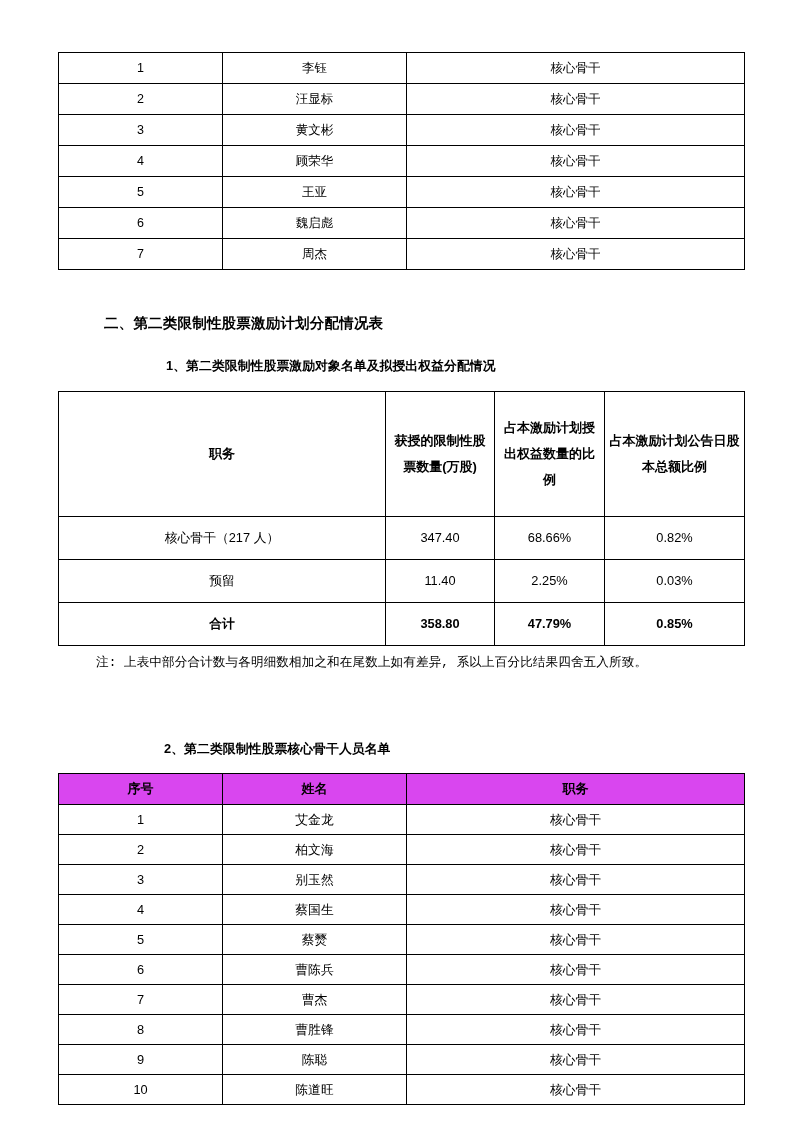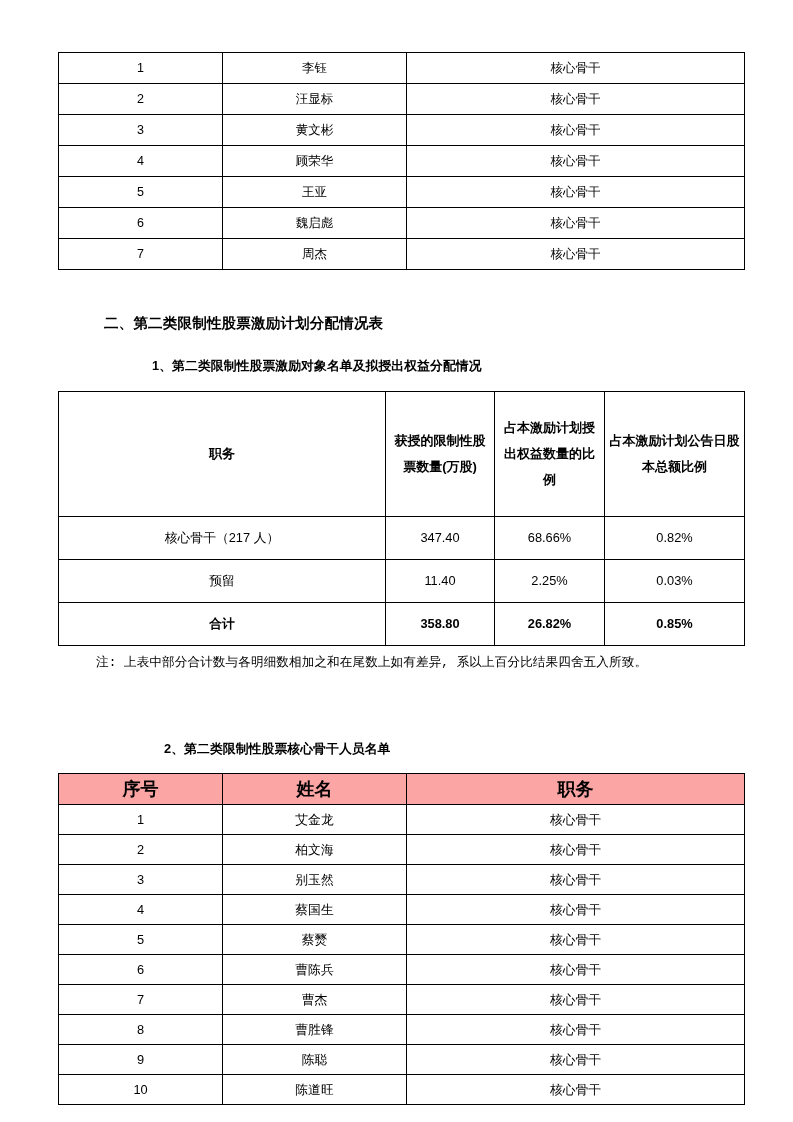--- a/index.html
+++ b/index.html
@@ -55,21 +55,21 @@
   .heading-1 {
     position: absolute;
     left: 104px;
     top: 314px;
     font-size: 14.5px;
     font-weight: bold;
     letter-spacing: .2px;
   }
   .heading-2 {
     position: absolute;
-    left: 152px;
+    left: 166px;
     top: 358px;
     font-size: 12.8px;
     font-weight: bold;
     letter-spacing: .1px;
   }
   .heading-3 {
     position: absolute;
     left: 164px;
     top: 741px;
     font-size: 12.8px;
@@ -114,23 +114,23 @@
 
   
   #table-three {
     position: absolute;
     left: 58px;
     top: 773px;
     width: 686px;
   }
   #table-three thead td {
     height: 30px;
-    background: #fca5a5;
-    font-weight: bold;
-    font-size: 18px;
+    background: #d946ef;
+    font-weight: bold;
+    font-size: 13px;
   }
   #table-three tbody td {
     height: 29px;
     font-size: 12.8px;
   }
 </style>
 </head>
 <body>
 
 <div class="page">
@@ -208,21 +208,21 @@
         </tr>
         <tr>
           <td>预留</td>
           <td>11.40</td>
           <td>2.25%</td>
           <td>0.03%</td>
         </tr>
         <tr class="total-row">
           <td>合计</td>
           <td>358.80</td>
-          <td>26.82%</td>
+          <td>47.79%</td>
           <td>0.85%</td>
         </tr>
       </tbody>
   </table>
 
   <div class="table-note">注: 上表中部分合计数与各明细数相加之和在尾数上如有差异, 系以上百分比结果四舍五入所致。</div>
 
   <div class="heading-3">2、第二类限制性股票核心骨干人员名单</div>
 
   <table class="doc-table" id="table-three">

